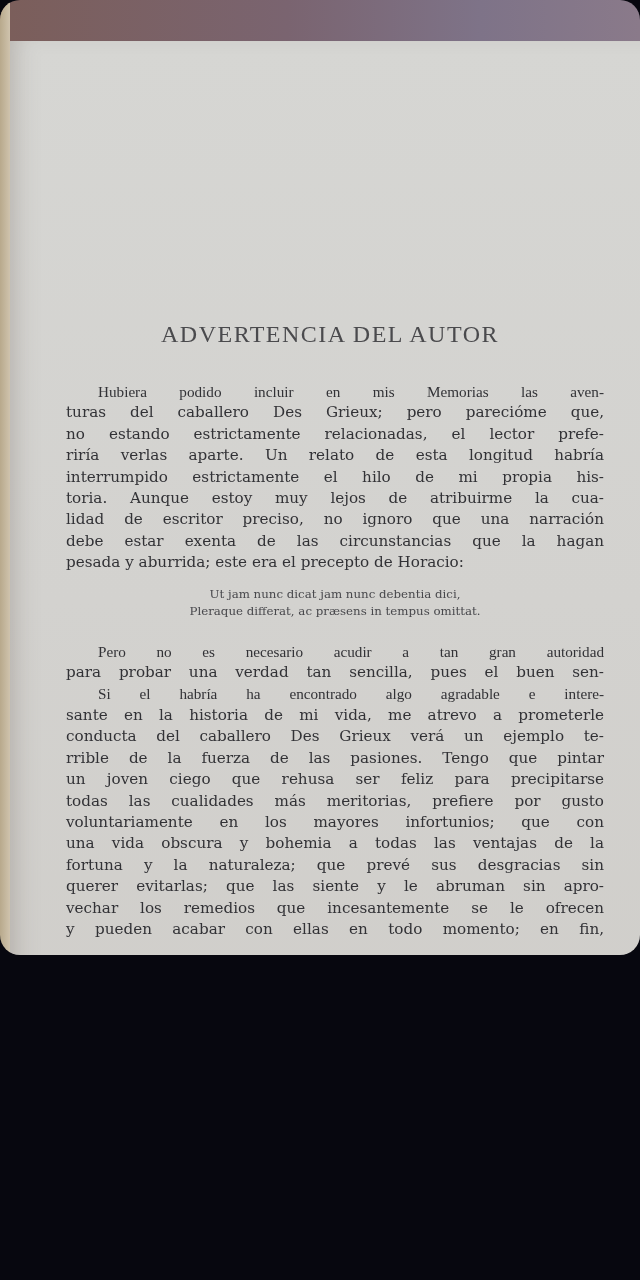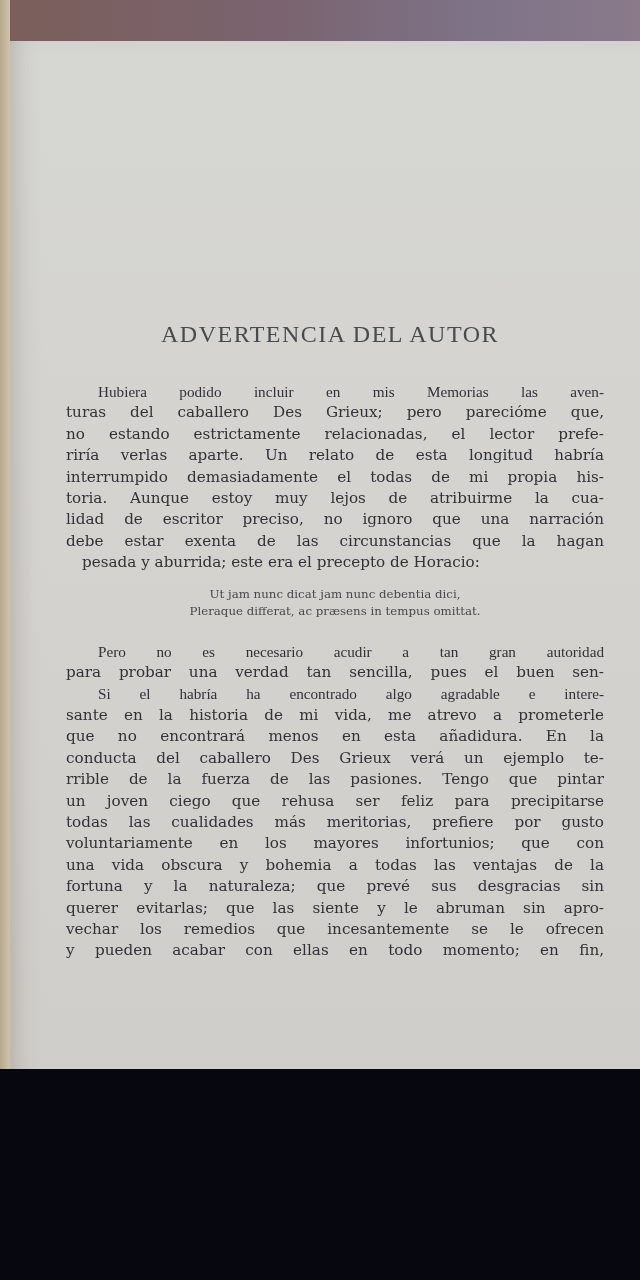--- a/index.html
+++ b/index.html
@@ -6,22 +6,23 @@
       margin: 0;
       padding: 0;
       width: 640px;
       height: 1280px;
       overflow: hidden;
       background: #07070f;
     }
     .scene {
       position: relative;
       width: 640px;
-      height: 1069px;
+      height: 955px;
       overflow: hidden;
+      border-radius: 20px;
     }
     .table-top {
       position: absolute;
       left: 0; top: 0;
       width: 640px; height: 44px;
       background: linear-gradient(90deg, #7b5e5a 0%, #7a6470 45%, #7e7388 75%, #8a7a8a 100%);
     }
     .spine-left {
       position: absolute;
       left: 0; top: 0;
@@ -60,21 +61,21 @@
       line-height: 21.4px;
       color: #323236;
     }
     .line {
       display: block;
       white-space: nowrap;
       text-align: justify;
       text-align-last: justify;
     }
     .line.indent { padding-left: 32px; font-family: Liberation Serif, serif; }
-    .line.last { text-align-last: left; margin-left: 16px; }
+    .line.last { text-align-last: left; }
     .quote {
       margin: 12px 0 21px 0;
       text-align: center;
       font-size: 11.8px;
       line-height: 17px;
       color: #48484c;
     }
     .quote .qline { display: block; white-space: nowrap; }
   </style>
 </head>
@@ -86,41 +87,40 @@
 
   <div class="page">
     <div class="title">ADVERTENCIA DEL AUTOR</div>
 
     <div class="body-text">
       <div>
         <span class="line indent">Hubiera podido incluir en mis Memorias las aven-</span>
         <span class="line">turas del caballero Des Grieux; pero parecióme que,</span>
         <span class="line">no estando estrictamente relacionadas, el lector prefe-</span>
         <span class="line">riría verlas aparte. Un relato de esta longitud habría</span>
-        <span class="line">interrumpido demasiadamente el todas de mi propia his-</span>
+        <span class="line">interrumpido estrictamente el hilo de mi propia his-</span>
         <span class="line">toria. Aunque estoy muy lejos de atribuirme la cua-</span>
         <span class="line">lidad de escritor preciso, no ignoro que una narración</span>
         <span class="line">debe estar exenta de las circunstancias que la hagan</span>
         <span class="line last">pesada y aburrida; este era el precepto de Horacio:</span>
       </div>
 
       <div class="quote">
         <span class="qline">Ut jam nunc dicat jam nunc debentia dici,</span>
         <span class="qline">Pleraque differat, ac præsens in tempus omittat.</span>
       </div>
 
       <div>
         <span class="line indent">Pero no es necesario acudir a tan gran autoridad</span>
         <span class="line">para probar una verdad tan sencilla, pues el buen sen-</span>
       </div>
 
       <div>
         <span class="line indent">Si el habría ha encontrado algo agradable e intere-</span>
         <span class="line">sante en la historia de mi vida, me atrevo a prometerle</span>
-        <span class="line">que no encontrará menos en esta añadidura. En la</span>
         <span class="line">conducta del caballero Des Grieux verá un ejemplo te-</span>
         <span class="line">rrible de la fuerza de las pasiones. Tengo que pintar</span>
         <span class="line">un joven ciego que rehusa ser feliz para precipitarse</span>
         <span class="line">todas las cualidades más meritorias, prefiere por gusto</span>
         <span class="line">voluntariamente en los mayores infortunios; que con</span>
         <span class="line">una vida obscura y bohemia a todas las ventajas de la</span>
         <span class="line">fortuna y la naturaleza; que prevé sus desgracias sin</span>
         <span class="line">querer evitarlas; que las siente y le abruman sin apro-</span>
         <span class="line">vechar los remedios que incesantemente se le ofrecen</span>
         <span class="line">y pueden acabar con ellas en todo momento; en fin,</span>

